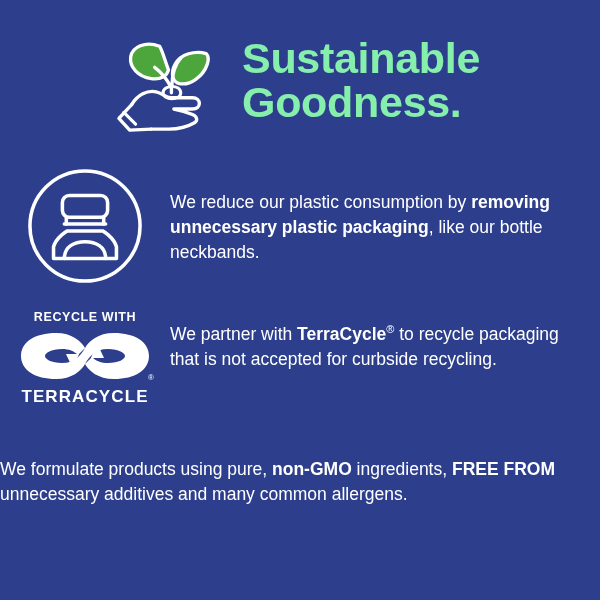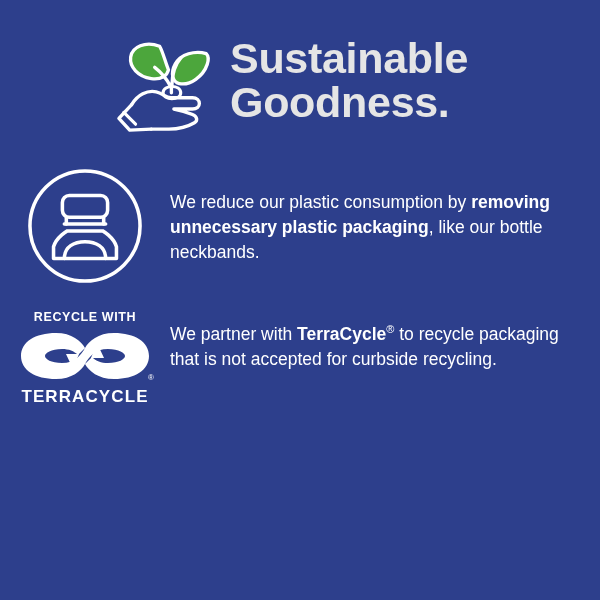--- a/index.html
+++ b/index.html
@@ -37,27 +37,27 @@
     box-sizing: border-box;
   }
   .header-icon {
     width: 108px;
     height: 104px;
     flex: 0 0 auto;
     margin-right: 10px;
     margin-top: 4px;
   }
   .header-title {
-    color: #e5e5e5;
+    color: #86efac;
     font-size: 43px;
     line-height: 1.03;
     font-weight: 600;
     letter-spacing: -0.3px;
     white-space: pre-line;
-    margin: 0;
+    margin: 12px;
     padding-bottom: 4px;
   }
 
   
   .row {
     position: absolute;
     left: 0;
     width: 600px;
     display: flex;
     align-items: flex-start;
@@ -217,15 +217,18 @@
         </div>
         <div class="tc-bottom">TERRACYCLE</div>
       </div>
     </div>
     <div class="row-text">
       <p>We partner with <b>TerraCycle</b><span class="reg">®</span> to recycle packaging that is not accepted for curbside recycling.</p>
     </div>
   </div>
 
   <div class="row" id="row-gmo">
+    <div class="row-text">
+      <p>We formulate products using pure, <b>non-GMO</b> ingredients, <b>FREE FROM</b> unnecessary additives and many common allergens.</p>
+    </div>
   </div>
 
 </div>
 
 </body></html>

